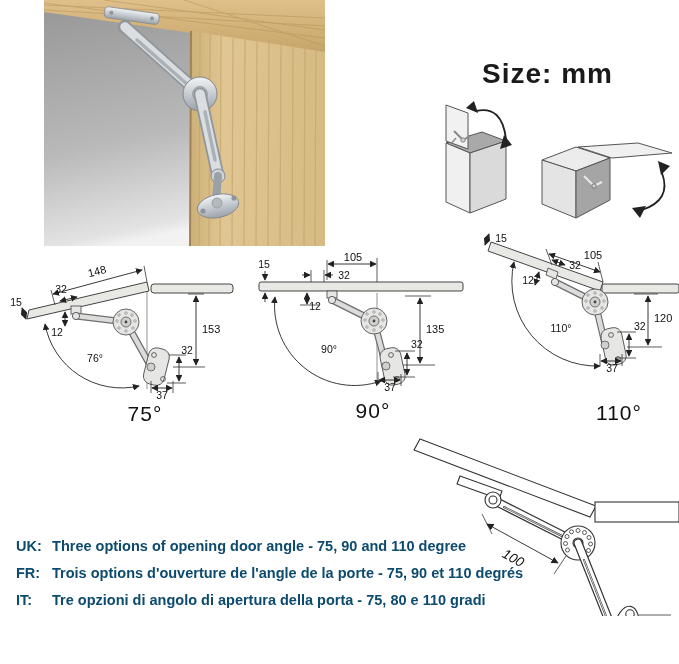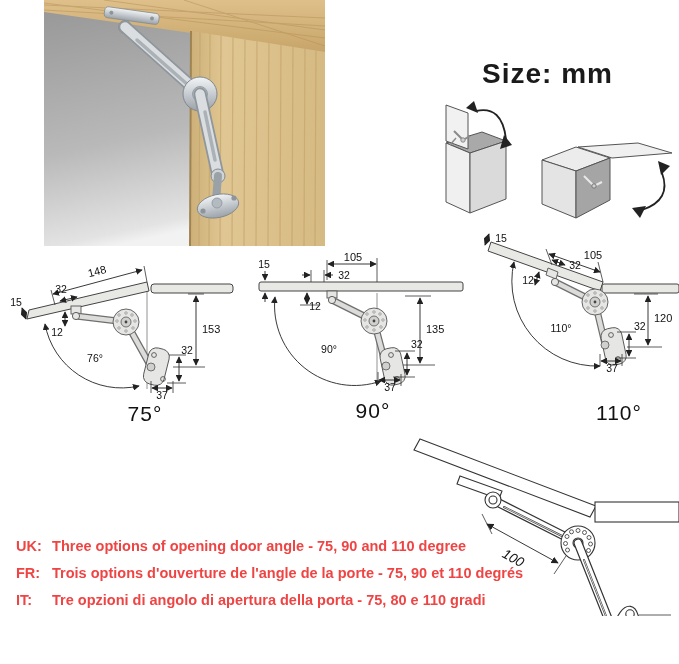--- a/index.html
+++ b/index.html
@@ -8,21 +8,21 @@
   .abs{position:absolute;}
   .size-title{left:482px;top:58px;font-size:28px;font-weight:bold;letter-spacing:1px;}
   .photo{left:44px;top:0;width:281px;height:246px;}
   .boxA{left:440px;top:101px;width:92px;height:126px;}
   .boxB{left:538px;top:138px;width:141px;height:88px;}
   .diag1{left:5px;top:248px;width:235px;height:182px;}
   .diag2{left:245px;top:250px;width:220px;height:180px;}
   .diag3{left:462px;top:232px;width:217px;height:200px;}
   .detail{left:398px;top:436px;width:281px;height:228px;}
   .notes{left:16px;top:533px;width:560px;}
-  .note{font-size:14.5px;font-weight:bold;line-height:27px;white-space:nowrap;color:#ef4444;}
+  .note{font-size:14.5px;font-weight:bold;line-height:27px;white-space:nowrap;color:#0c4a6e;}
   .note .code{display:inline-block;min-width:32px;}
   svg{display:block;}
   svg text{font-family:"Liberation Sans",sans-serif;fill:#111;}
   .dim{font-size:10.5px;}
   .dimbig{font-size:11px;}
   .arc-lbl{font-size:10.5px;}
   .angle-lbl{font-size:21px;letter-spacing:1px;}
   .dline{stroke:#222;stroke-width:0.9;fill:none;}
   .tick{stroke:#333;stroke-width:0.8;}
   .cline{stroke:#777;stroke-width:0.8;}

